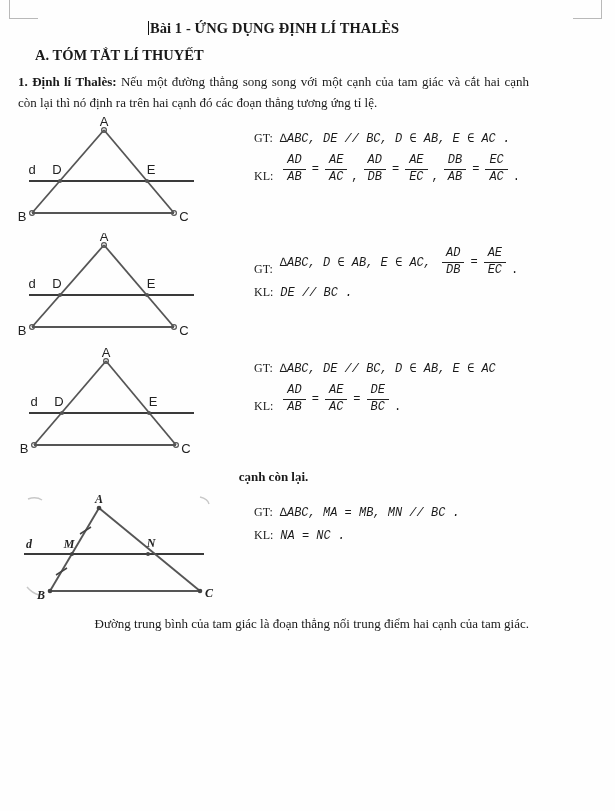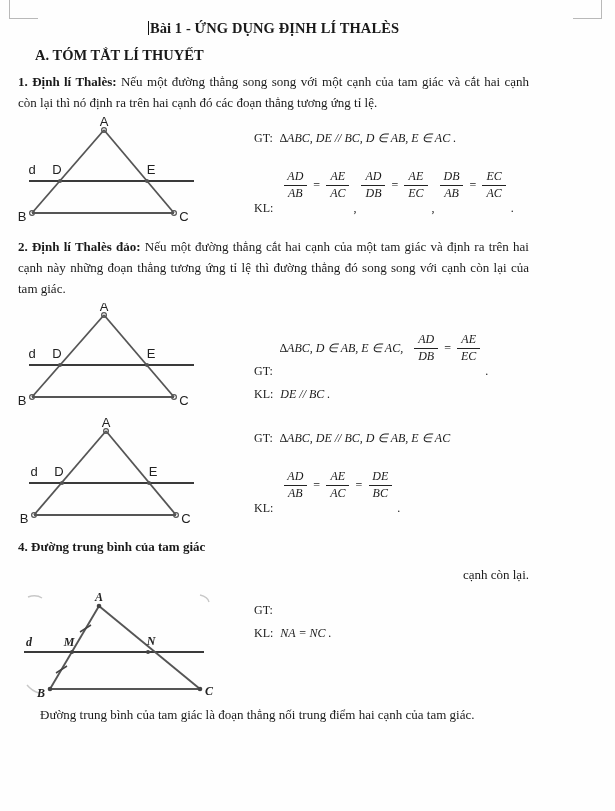--- a/index.html
+++ b/index.html
@@ -62,23 +62,23 @@
   }
 
   .para {
     font-size: 13px;
     line-height: 1.62;
     margin: 7px 14px 0 14px;
     text-align: justify;
     text-justify: inter-word;
   }
   .para b { font-weight: bold; }
-  .para.center { text-align: right; }
+  .para.center { text-align: center; font-weight: bold; }
   .para.indent { text-indent: 22px; }
-  .para.last { margin-top: 3px; text-align: left; text-indent: 22px; }
+  .para.last { margin-top: 10px; text-align: right; text-indent: 22px; }
 
   
   .fig-row {
     position: relative;
     margin: 4px 0 0 0;
     display: flex;
     align-items: flex-start;
   }
   .fig-left {
     width: 250px;
@@ -107,33 +107,33 @@
     margin-bottom: 8px;
     font-size: 12px;
     white-space: nowrap;
   }
   .mtag {
     font-family: "Liberation Serif", serif;
     margin-right: 7px;
     flex: 0 0 auto;
   }
   .mbody {
-    font-family: Liberation Serif, serif;
+    font-family: Liberation Mono, monospace;
     font-style: italic;
     display: flex;
     align-items: center;
     flex-wrap: wrap;
   }
   .mtoken { margin-right: 8px; }
   .frac {
     display: inline-flex;
     flex-direction: column;
     align-items: center;
     vertical-align: middle;
-    margin: 16px 3px;
+    margin: 0 3px;
     font-style: italic;
     line-height: 1.12;
   }
   .frac .num { padding: 0 4px 1px 4px; }
   .frac .den { padding: 1px 4px 0 4px; border-top: 1.2px solid #222; }
   .opeq { margin: 0 3px; font-style: normal; }
   .dotcomma { font-style: normal; margin: 0 2px 0 1px; align-self: flex-end; }
   .period { font-style: normal; margin-left: 2px; align-self: flex-end; }
 </style>
 </head>
@@ -207,21 +207,20 @@
             <span class="frac">
                 <span class="num">EC</span>
                 <span class="den">AC</span>
               </span>
             <span class="period">.</span>
           </span>
         </div>
       </div>
     </div>
 
-    <div class="para"><b>2. Định lí Thalès đảo:</b><span> Nếu một đường thẳng cắt hai cạnh của một tam giác và định ra trên hai cạnh này những đoạn thẳng tương ứng tỉ lệ thì đường thẳng đó song song với cạnh còn lại của tam giác.</span></div>
 
     <div class="fig-row">
       <div class="fig-left">
         <svg width="250" height="110" viewBox="0 0 250 110">
           <line x1="25" y1="62" x2="190" y2="62" stroke="#3a3a3a" stroke-width="2.2"></line>
           <line x1="100" y1="12" x2="28" y2="94" stroke="#555" stroke-width="1.8"></line>
           <line x1="100" y1="12" x2="170" y2="94" stroke="#555" stroke-width="1.8"></line>
           <line x1="28" y1="94" x2="170" y2="94" stroke="#555" stroke-width="1.8"></line>
           <circle cx="100" cy="12" r="2.4" fill="none" stroke="#555" stroke-width="1.2"></circle>
           <circle cx="28" cy="94" r="2.4" fill="none" stroke="#555" stroke-width="1.2"></circle>
@@ -302,21 +301,20 @@
             <span class="frac">
                 <span class="num">DE</span>
                 <span class="den">BC</span>
               </span>
             <span class="period">.</span>
           </span>
         </div>
       </div>
     </div>
 
-    <div class="para"><b>4. Đường trung bình của tam giác</b></div>
     <div class="para center">cạnh còn lại.</div>
 
     <div class="fig-row">
       <div class="fig-left">
         <svg width="250" height="112" viewBox="0 0 250 112">
           <path d="M 24 8 q 8 -3 14 1" fill="none" stroke="#c8c8c8" stroke-width="1.4"></path>
           <path d="M 196 6 q 8 2 9 7" fill="none" stroke="#c8c8c8" stroke-width="1.4"></path>
           <path d="M 23 96 q 5 6 12 8" fill="none" stroke="#c8c8c8" stroke-width="1.4"></path>
           <line x1="20" y1="63" x2="200" y2="63" stroke="#3a3a3a" stroke-width="2.2"></line>
           <line x1="95" y1="17" x2="46" y2="100" stroke="#555" stroke-width="1.9"></line>
@@ -333,20 +331,21 @@
           <text class="lbl-i" x="37" y="108" text-anchor="middle">B</text>
           <text class="lbl-i" x="205" y="106" text-anchor="middle">C</text>
           <text class="lbl-i" x="65" y="57" text-anchor="middle">M</text>
           <text class="lbl-i" x="147" y="56" text-anchor="middle">N</text>
           <text class="lbl-i" x="25" y="57" text-anchor="middle">d</text>
         </svg>
       </div>
       <div class="fig-right">
         <div class="mline">
           <span class="mtag">GT:</span>
+          <span class="mbody">∆ABC, MA = MB, MN // BC .</span>
         </div>
         <div class="mline">
           <span class="mtag">KL:</span>
           <span class="mbody">NA = NC .</span>
         </div>
       </div>
     </div>
 
     <div class="para last">Đường trung bình của tam giác là đoạn thẳng nối trung điểm hai cạnh của tam giác.</div>
 

